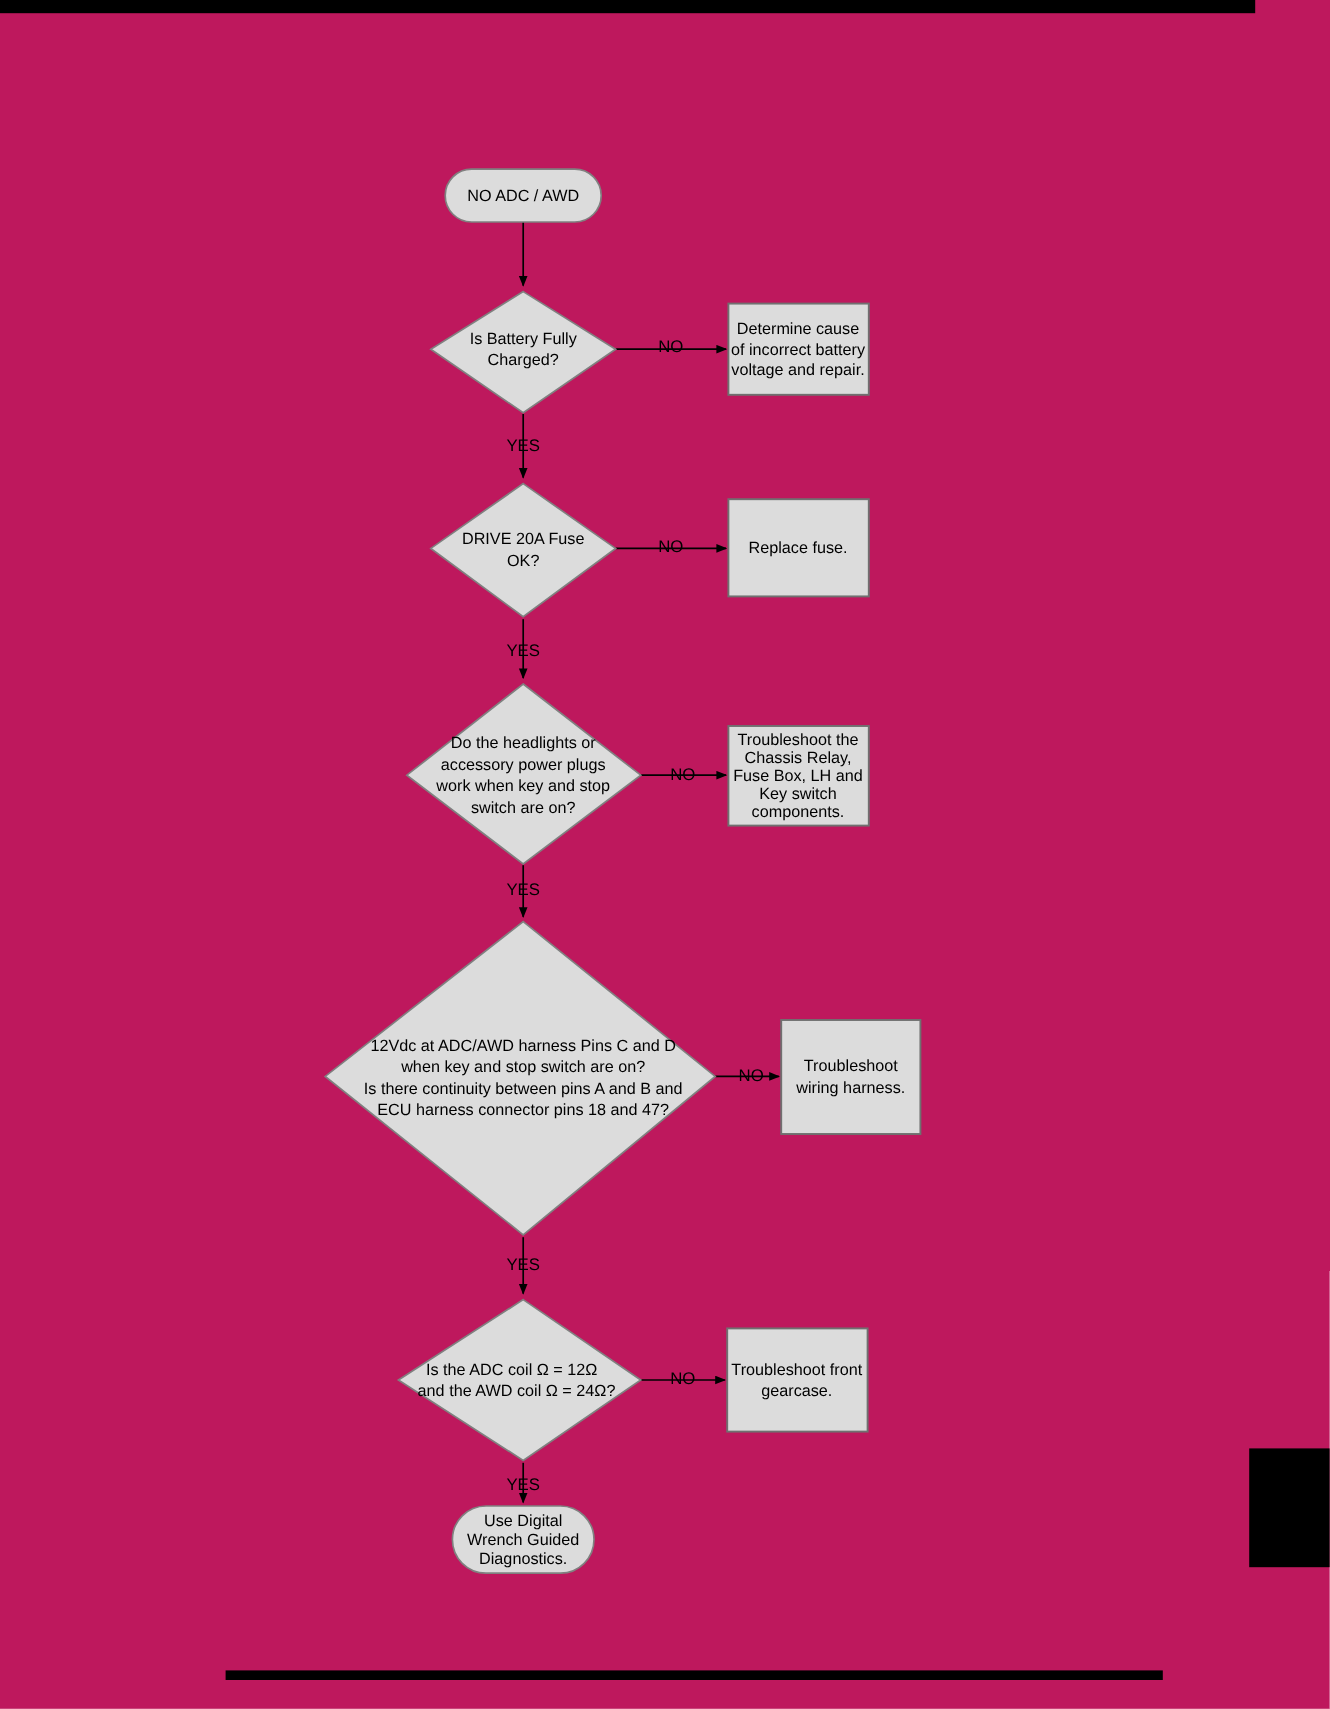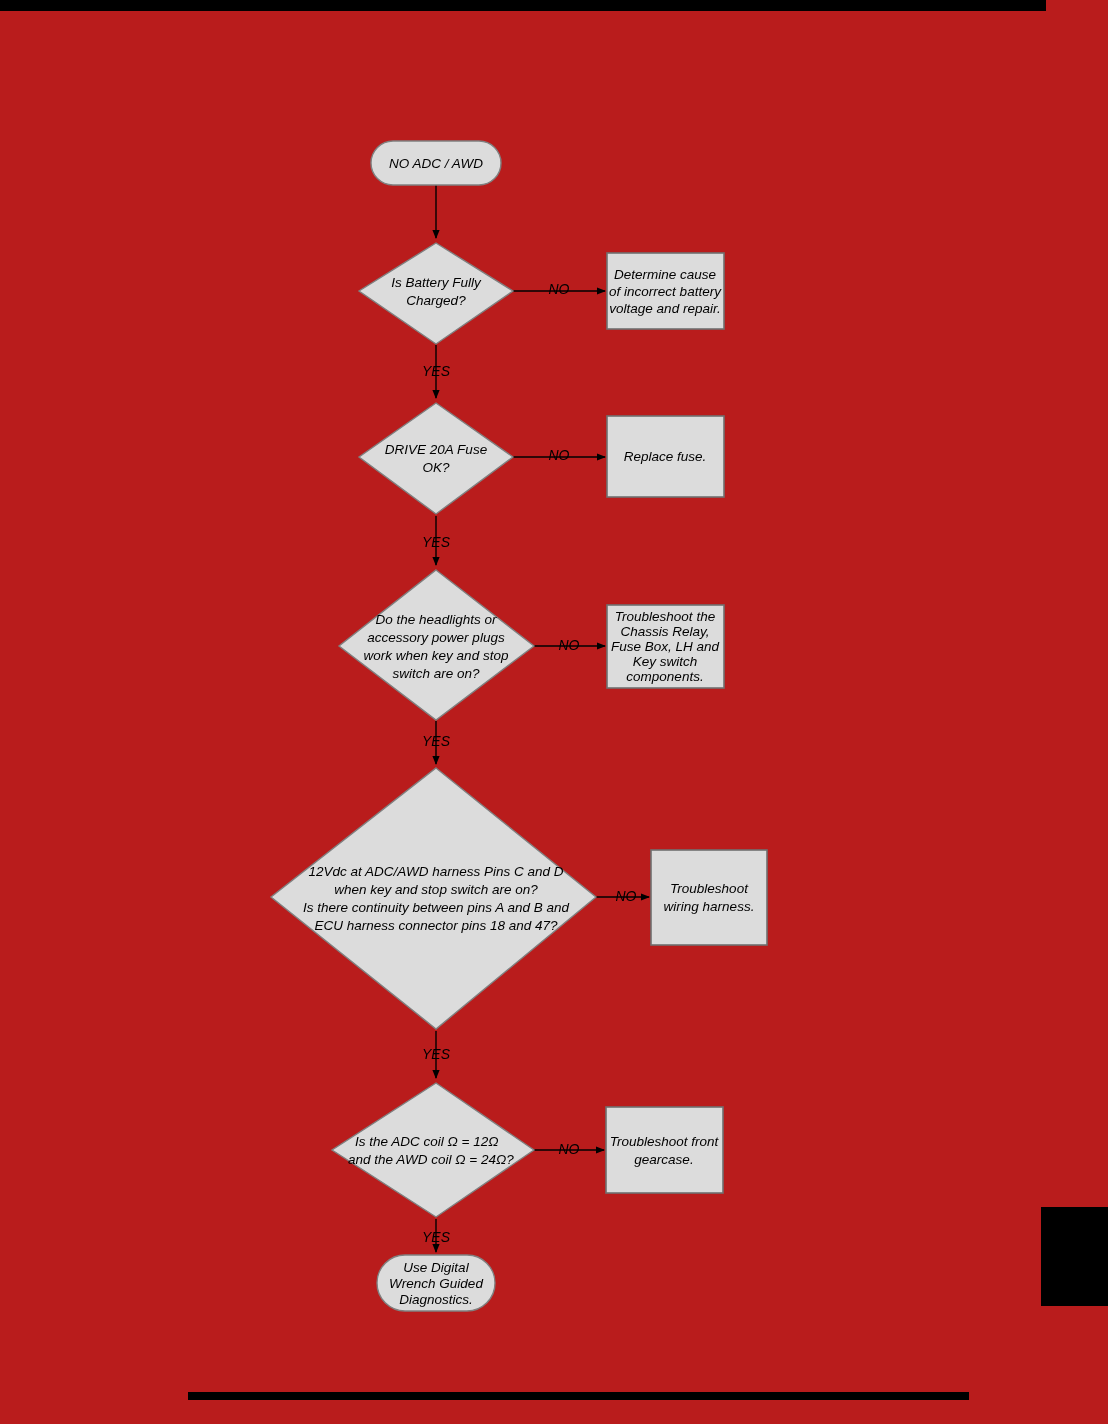--- a/index.html
+++ b/index.html
@@ -12,22 +12,21 @@
     font-family: "Liberation Sans", sans-serif;
     width: 1108px;
     height: 1424px;
     position: relative;
     overflow: hidden;
   }
   #page {
     position: relative;
     width: 1108px;
     height: 1424px;
-    background: #b91c1c;
-    font-style: italic;
+    background: #be185d;
   }
   .top-rule {
     position: absolute;
     left: 0;
     top: 0;
     width: 1046px;
     height: 11px;
     background: #000000;
   }
   .bottom-rule {

